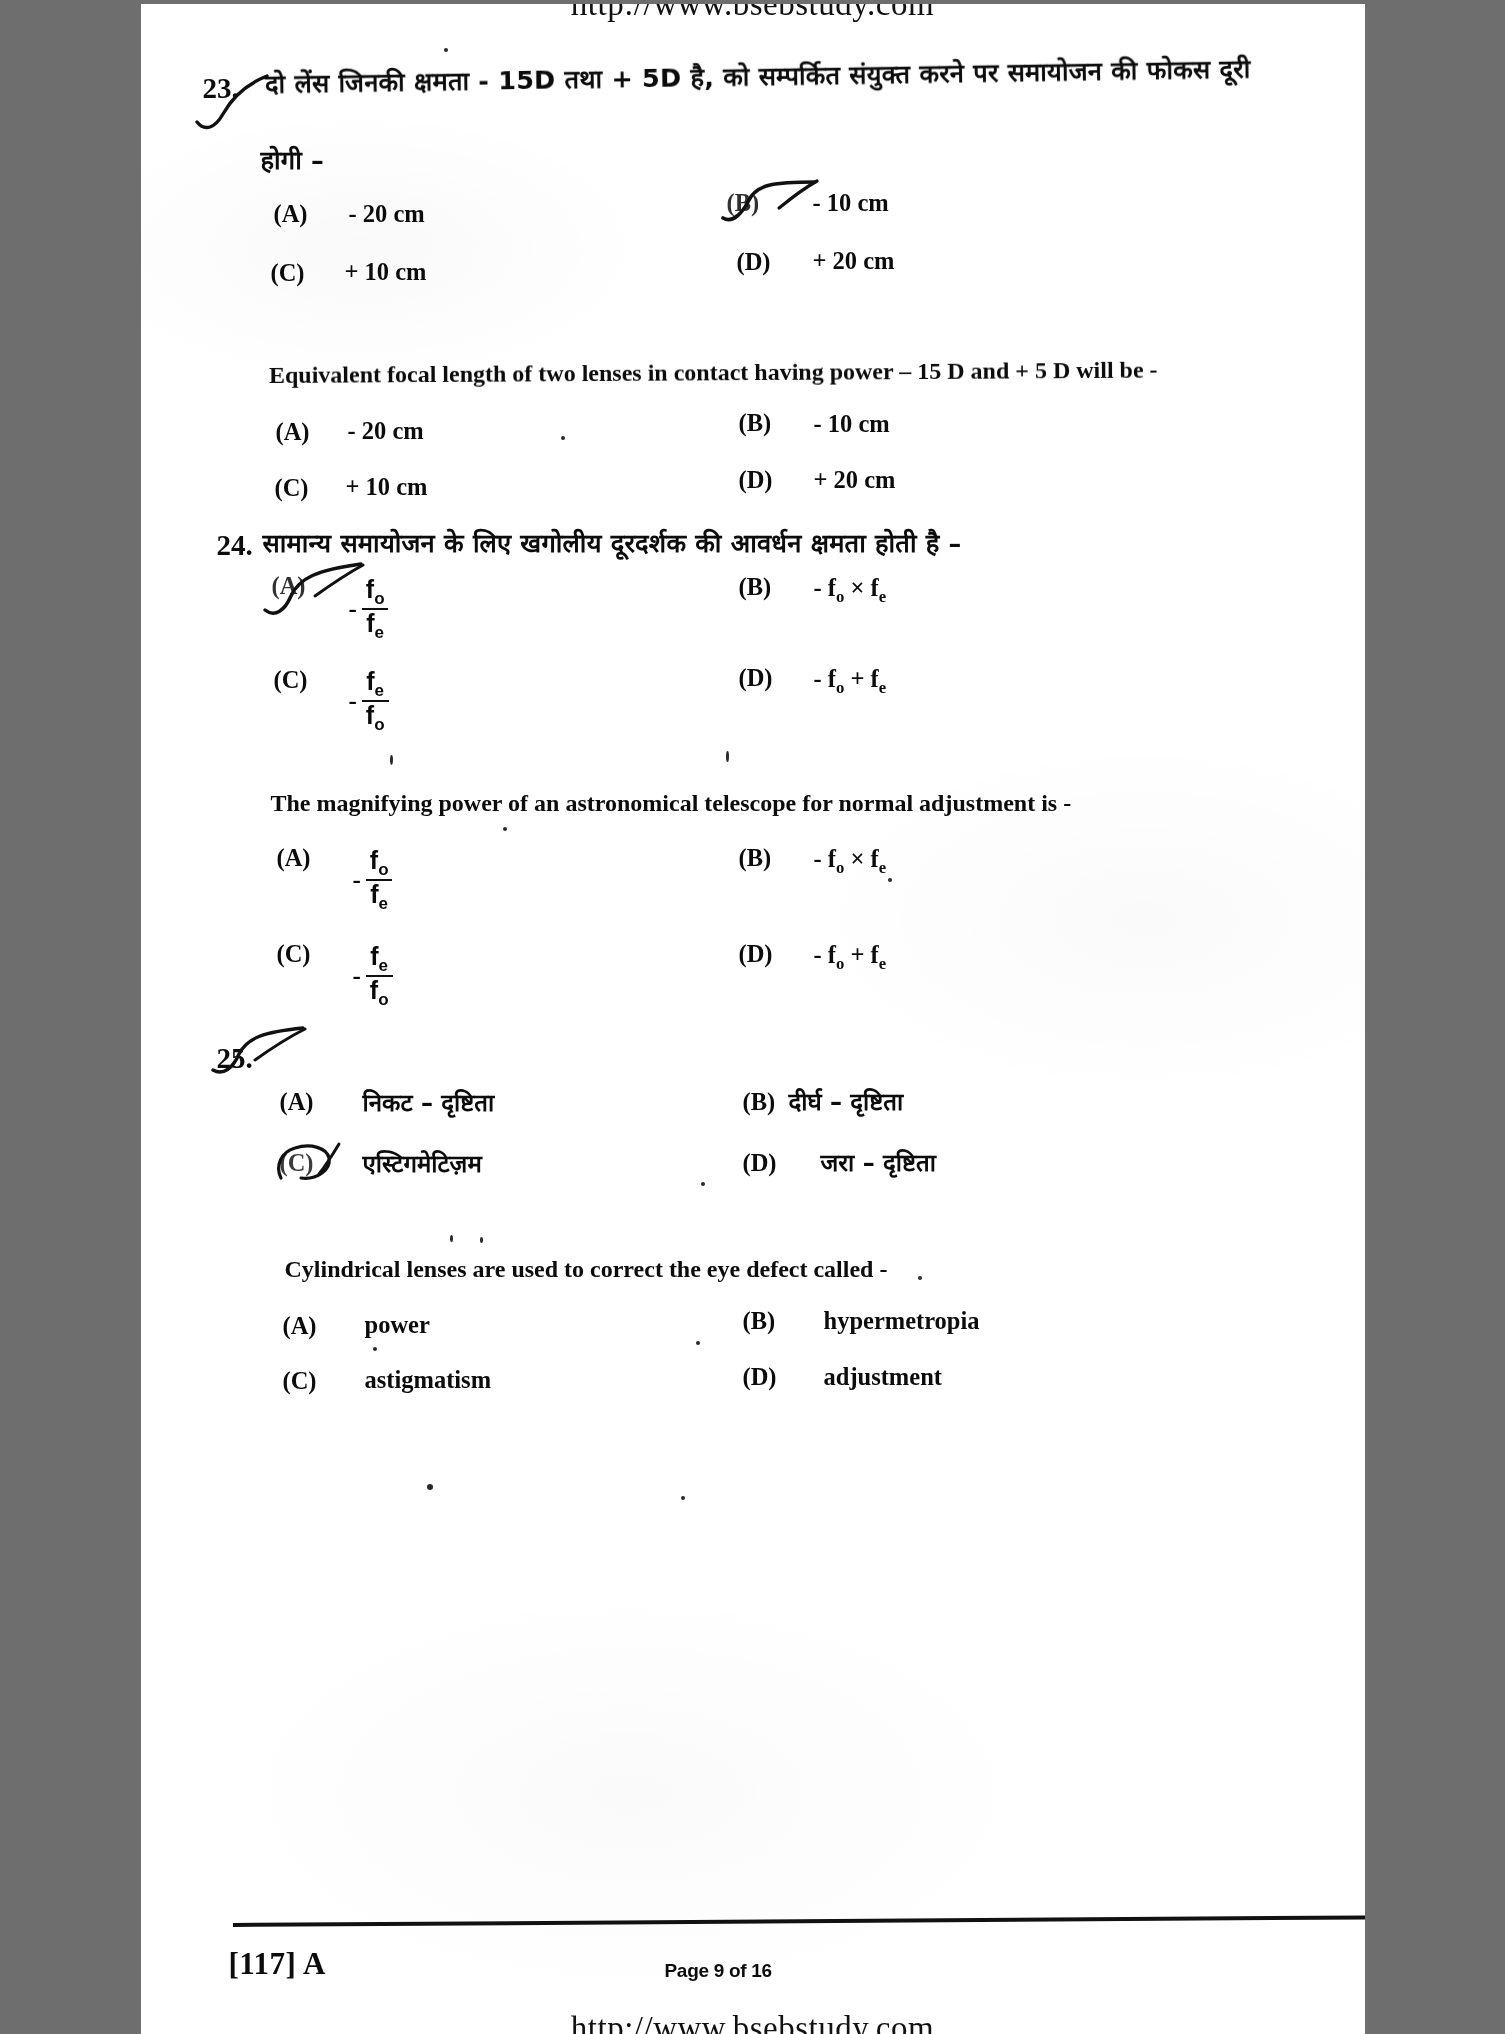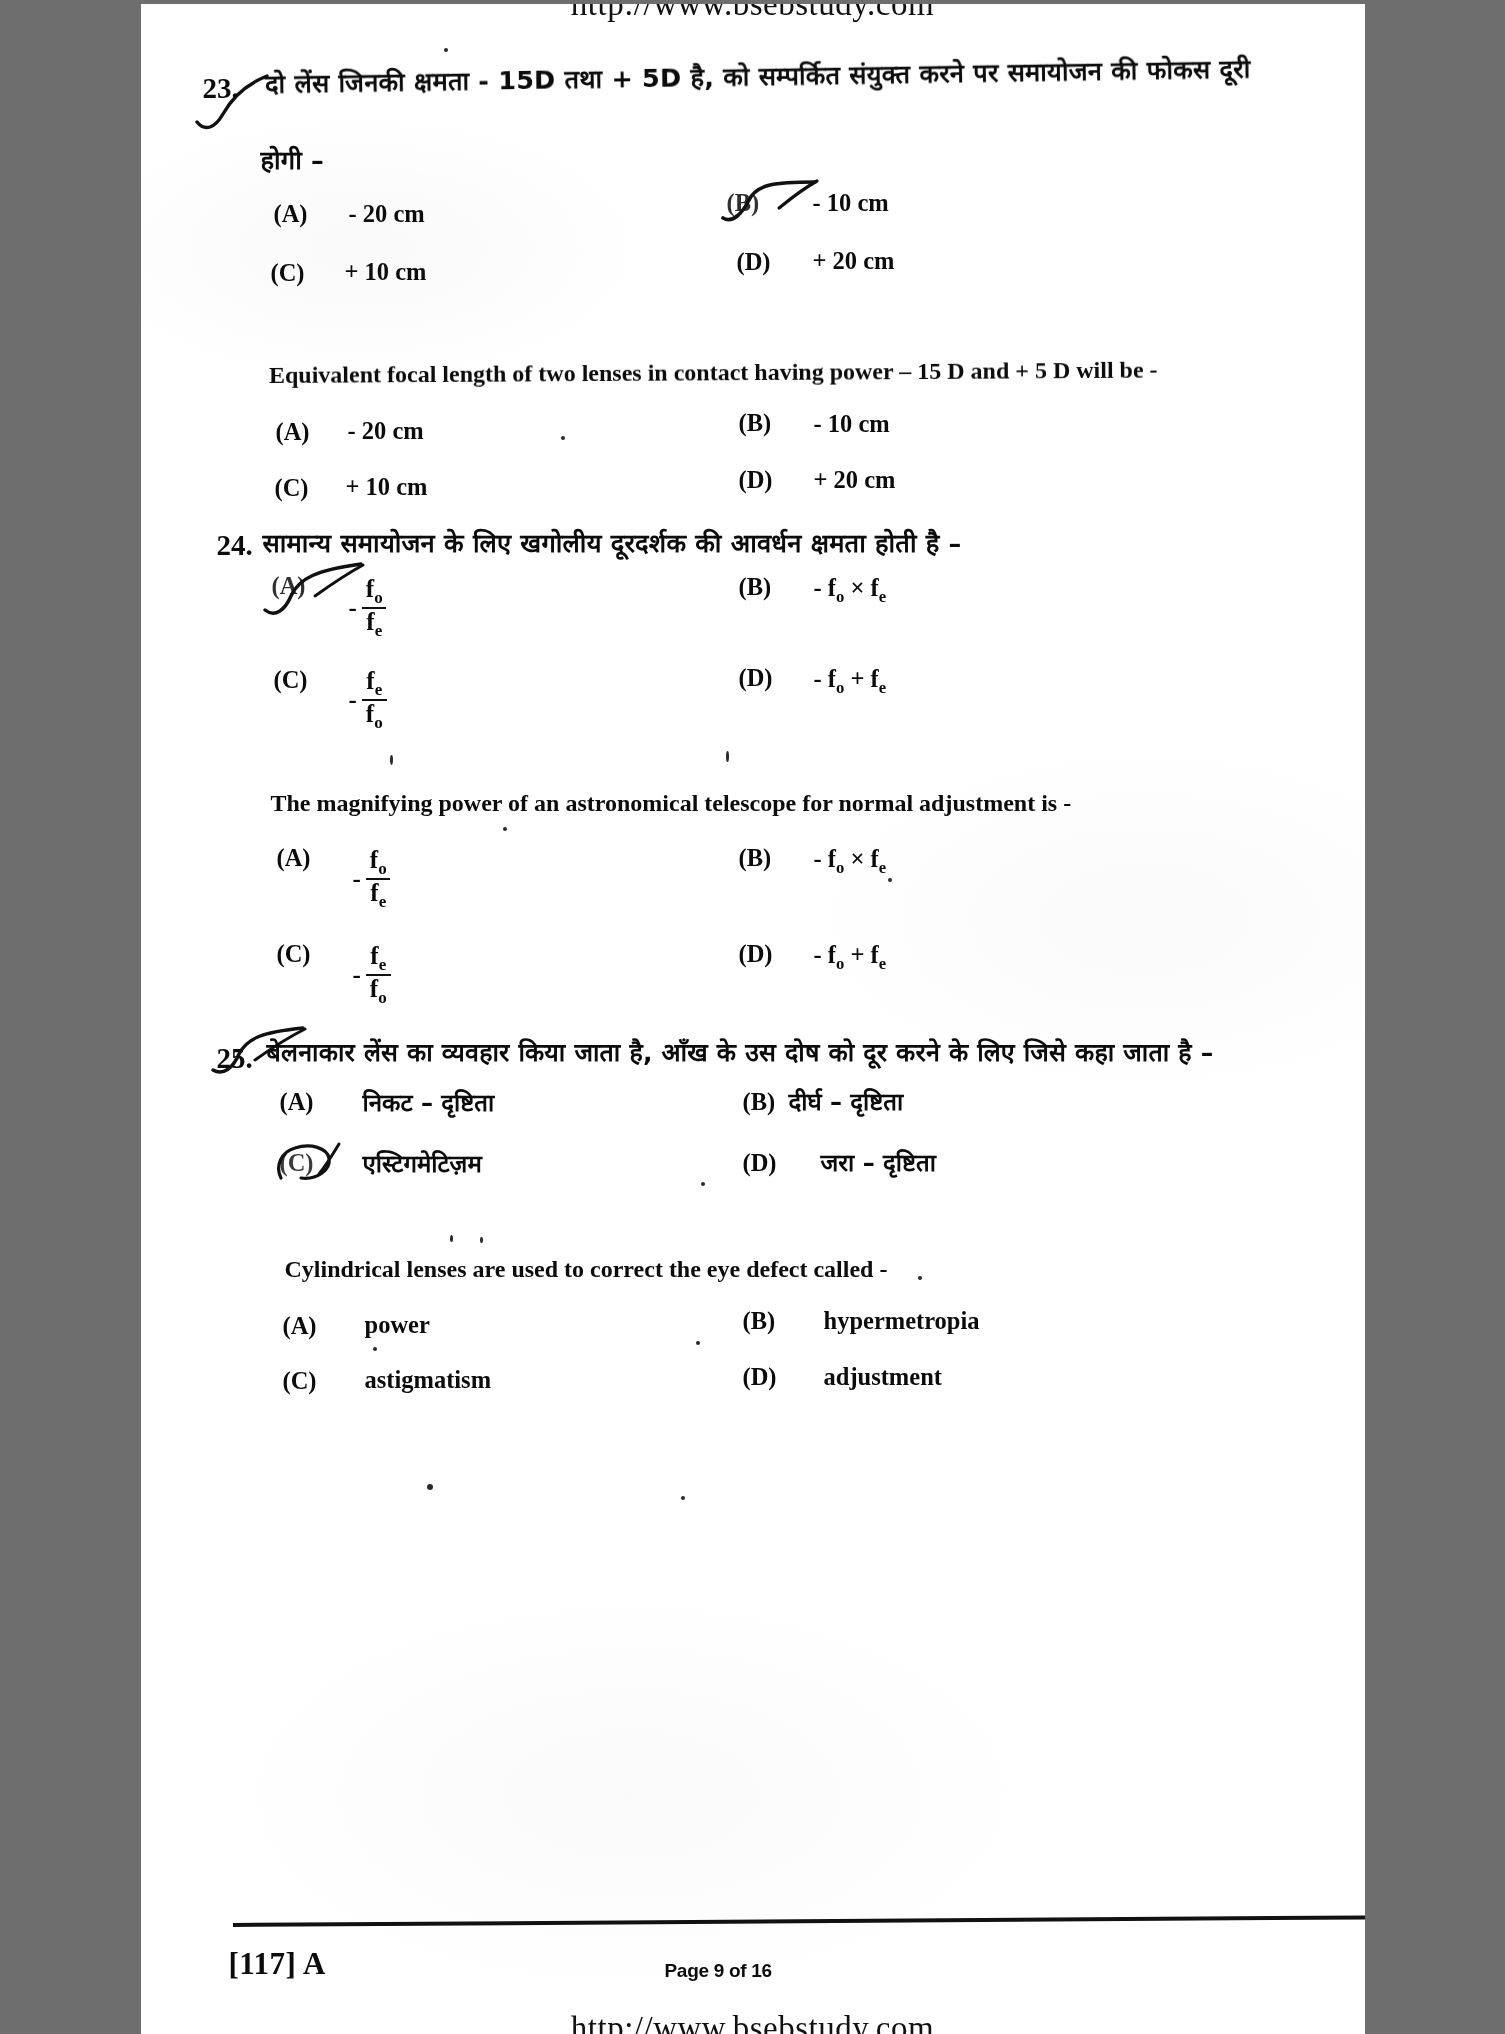--- a/index.html
+++ b/index.html
@@ -99,21 +99,21 @@
   .skew-1 { transform: rotate(-0.9deg); transform-origin: left center; }
   .skew-2 { transform: rotate(-0.35deg); transform-origin: left center; }
 
   
   .frac {
     display: inline-flex;
     flex-direction: column;
     align-items: center;
     vertical-align: middle;
     line-height: 1.05;
-    font-family: Liberation Serif, serif;
+    font-family: Liberation Sans, sans-serif;
     font-weight: 700;
     font-size: 25px;
   }
   .frac .num { padding: 0 4px; }
   .frac .den { padding: 0 4px; border-top: 2px solid #111; }
   .frac-wrap { display: inline-flex; align-items: center; gap: 5px; }
   .frac-sign { font-size: 25px; font-weight: 700; }
   sub { font-size: 0.68em; }
 
   
@@ -243,21 +243,20 @@
   </div>
 
   <div class="abs opt-label" style="left:598px; top:936px;">(D)</div>
   <div class="abs opt-text" style="left:673px; top:937px;"><span>- f</span><sub>o</sub><span> + f</span><sub>e</sub></div>
 
   <div class="abs qnum" style="left:76px; top:1038px;">25.</div>
   <svg class="hand" style="left:66px; top:1022px;" width="120" height="52" viewBox="0 0 120 52">
     <path d="M6,44 C16,50 26,42 32,28 C40,12 56,6 96,2" stroke="#111" stroke-width="3.4" fill="none" stroke-linecap="round"></path>
     <path d="M48,34 C62,24 76,14 98,3" stroke="#111" stroke-width="3" fill="none" stroke-linecap="round"></path>
   </svg>
-  <div class="abs hi" style="left:126px; top:1030px; font-size:25px;">बेलनाकार लेंस का व्यवहार किया जाता है, आँख के उस दोष को दूर करने के लिए जिसे कहा जाता है –</div>
 
   <div class="abs opt-label" style="left:139px; top:1084px;">(A)</div>
   <div class="abs opt-text-hi" style="left:222px; top:1081px;">निकट – दृष्टिता</div>
 
   <div class="abs opt-label" style="left:602px; top:1084px;">(B)</div>
   <div class="abs opt-text-hi" style="left:648px; top:1080px;">दीर्घ – दृष्टिता</div>
 
   <div class="abs opt-label" style="left:139px; top:1145px; opacity:0.8;">(C)</div>
   <svg class="hand" style="left:130px; top:1136px;" width="80" height="44" viewBox="0 0 80 44">
     <path d="M10,38 C4,26 10,12 24,8 C40,3 56,8 58,18 C60,30 46,40 30,38" stroke="#111" stroke-width="3.2" fill="none" stroke-linecap="round"></path>

